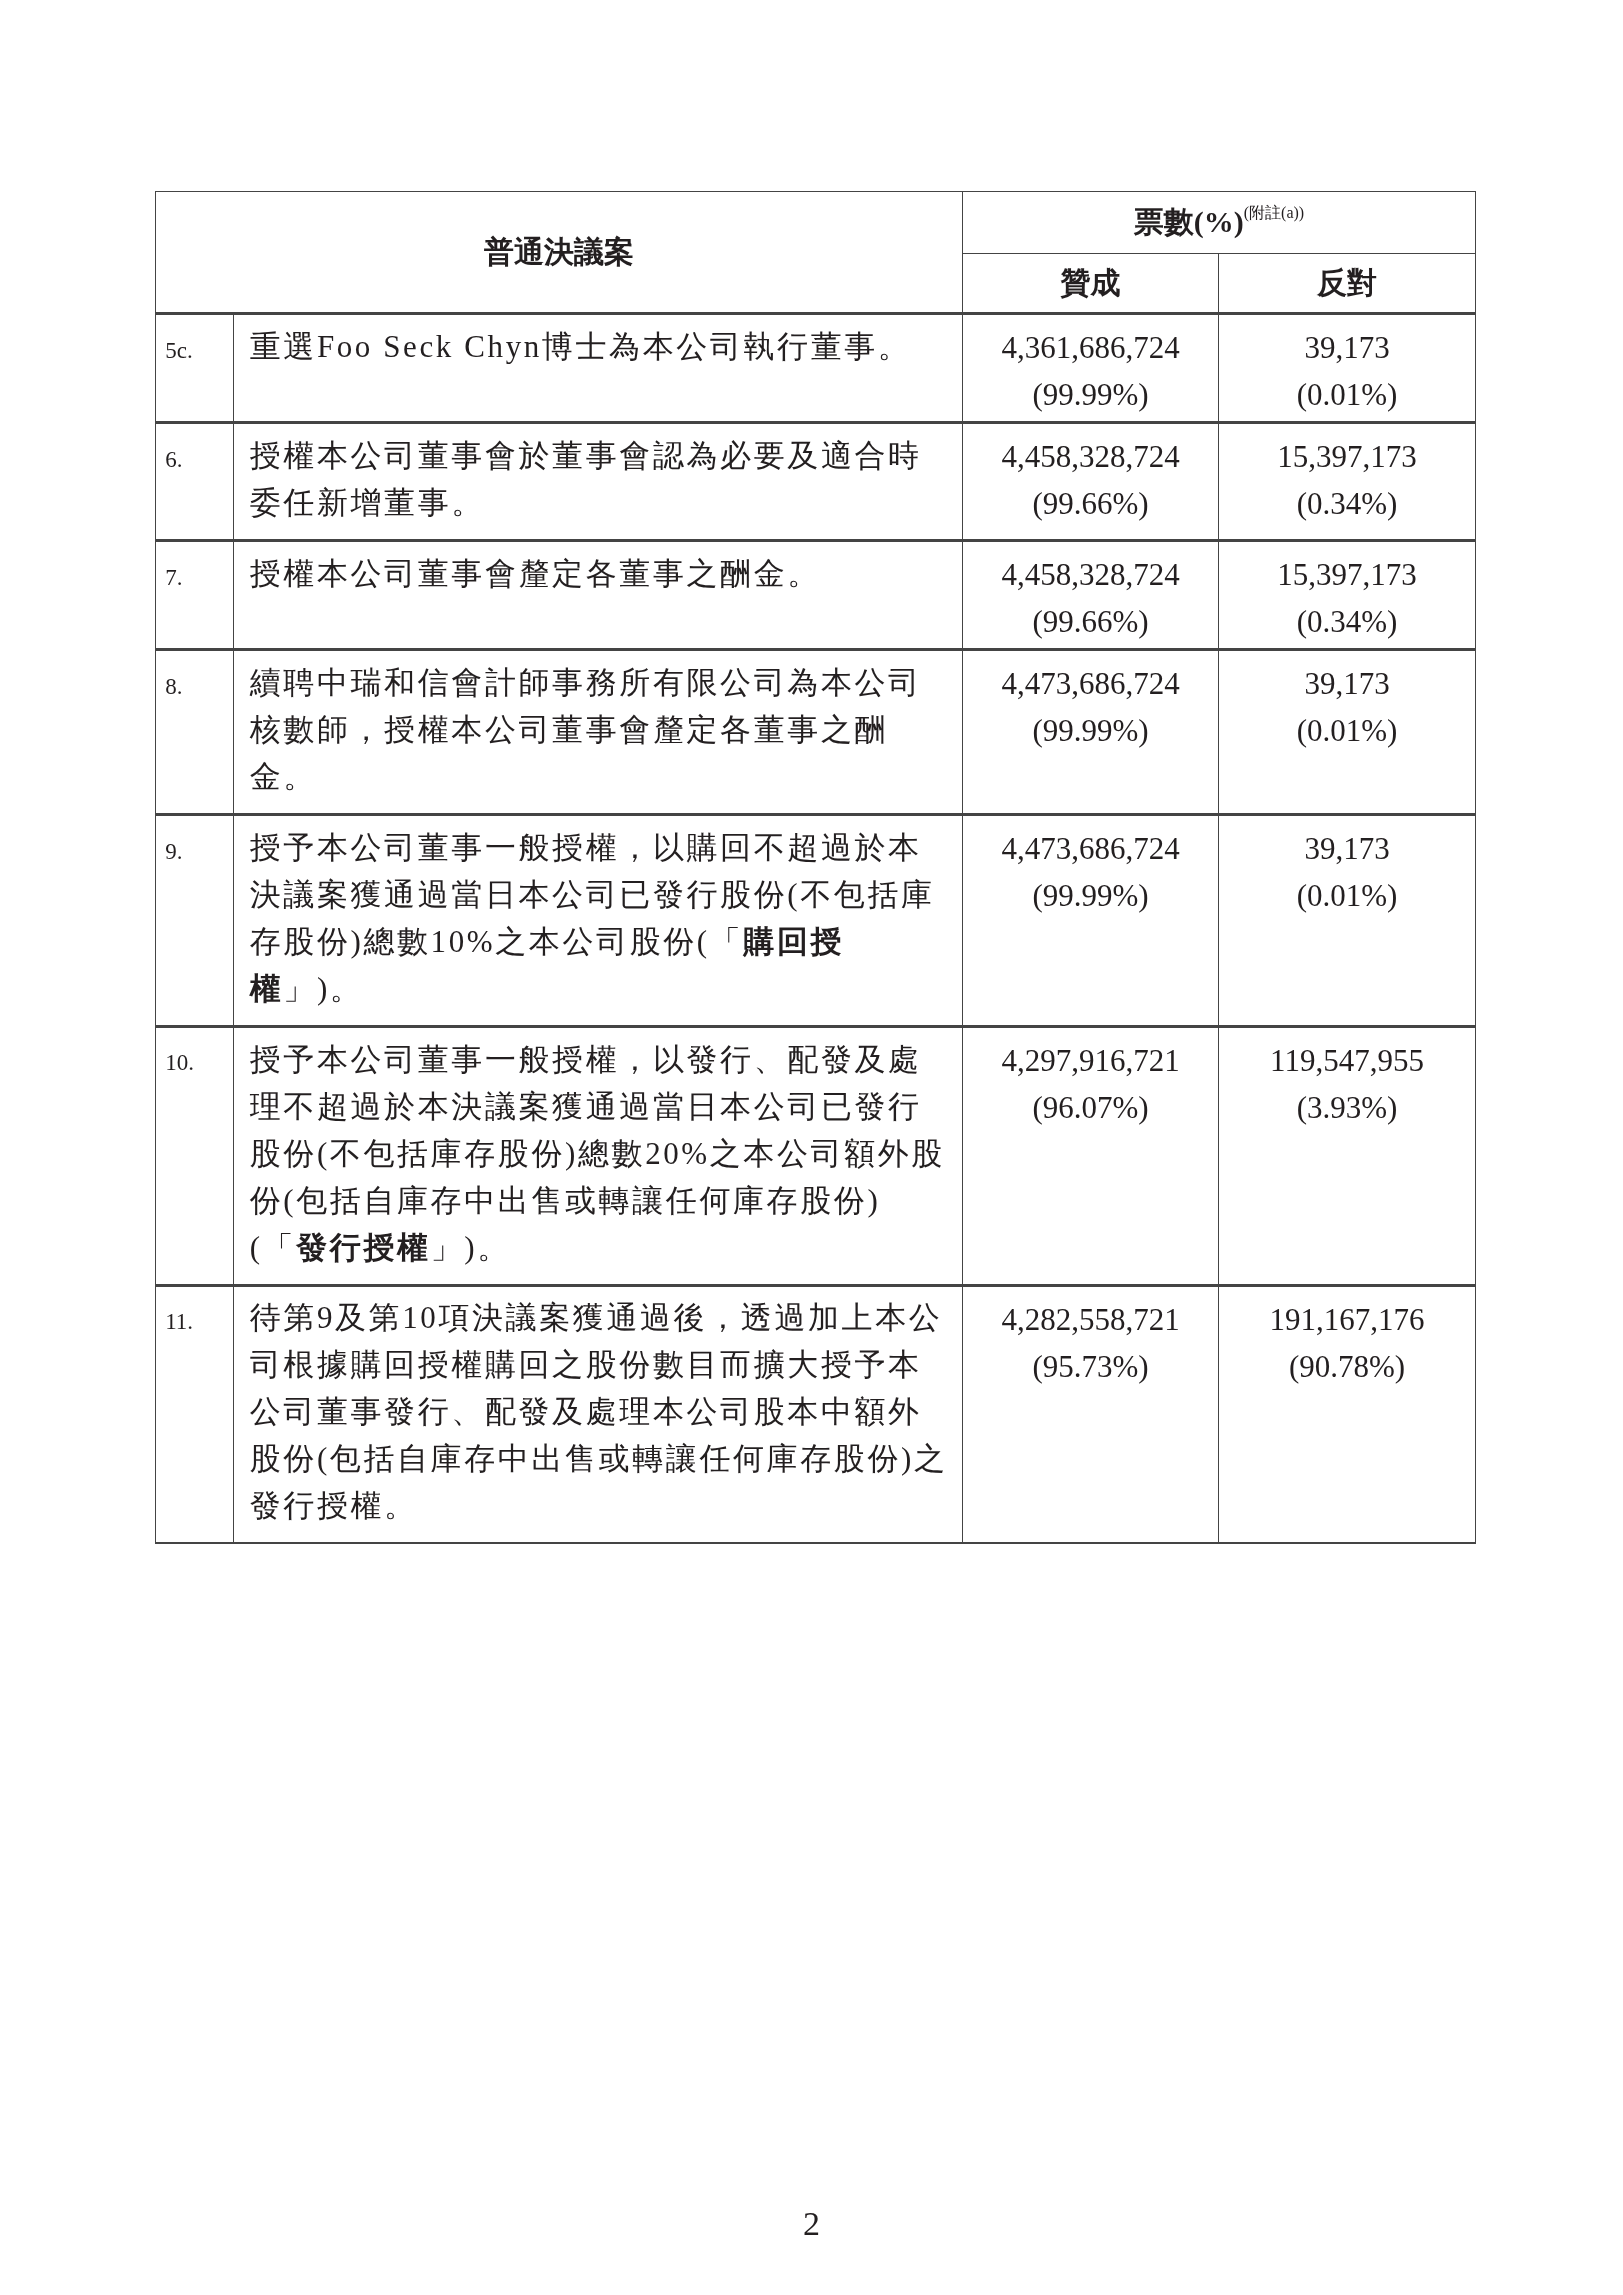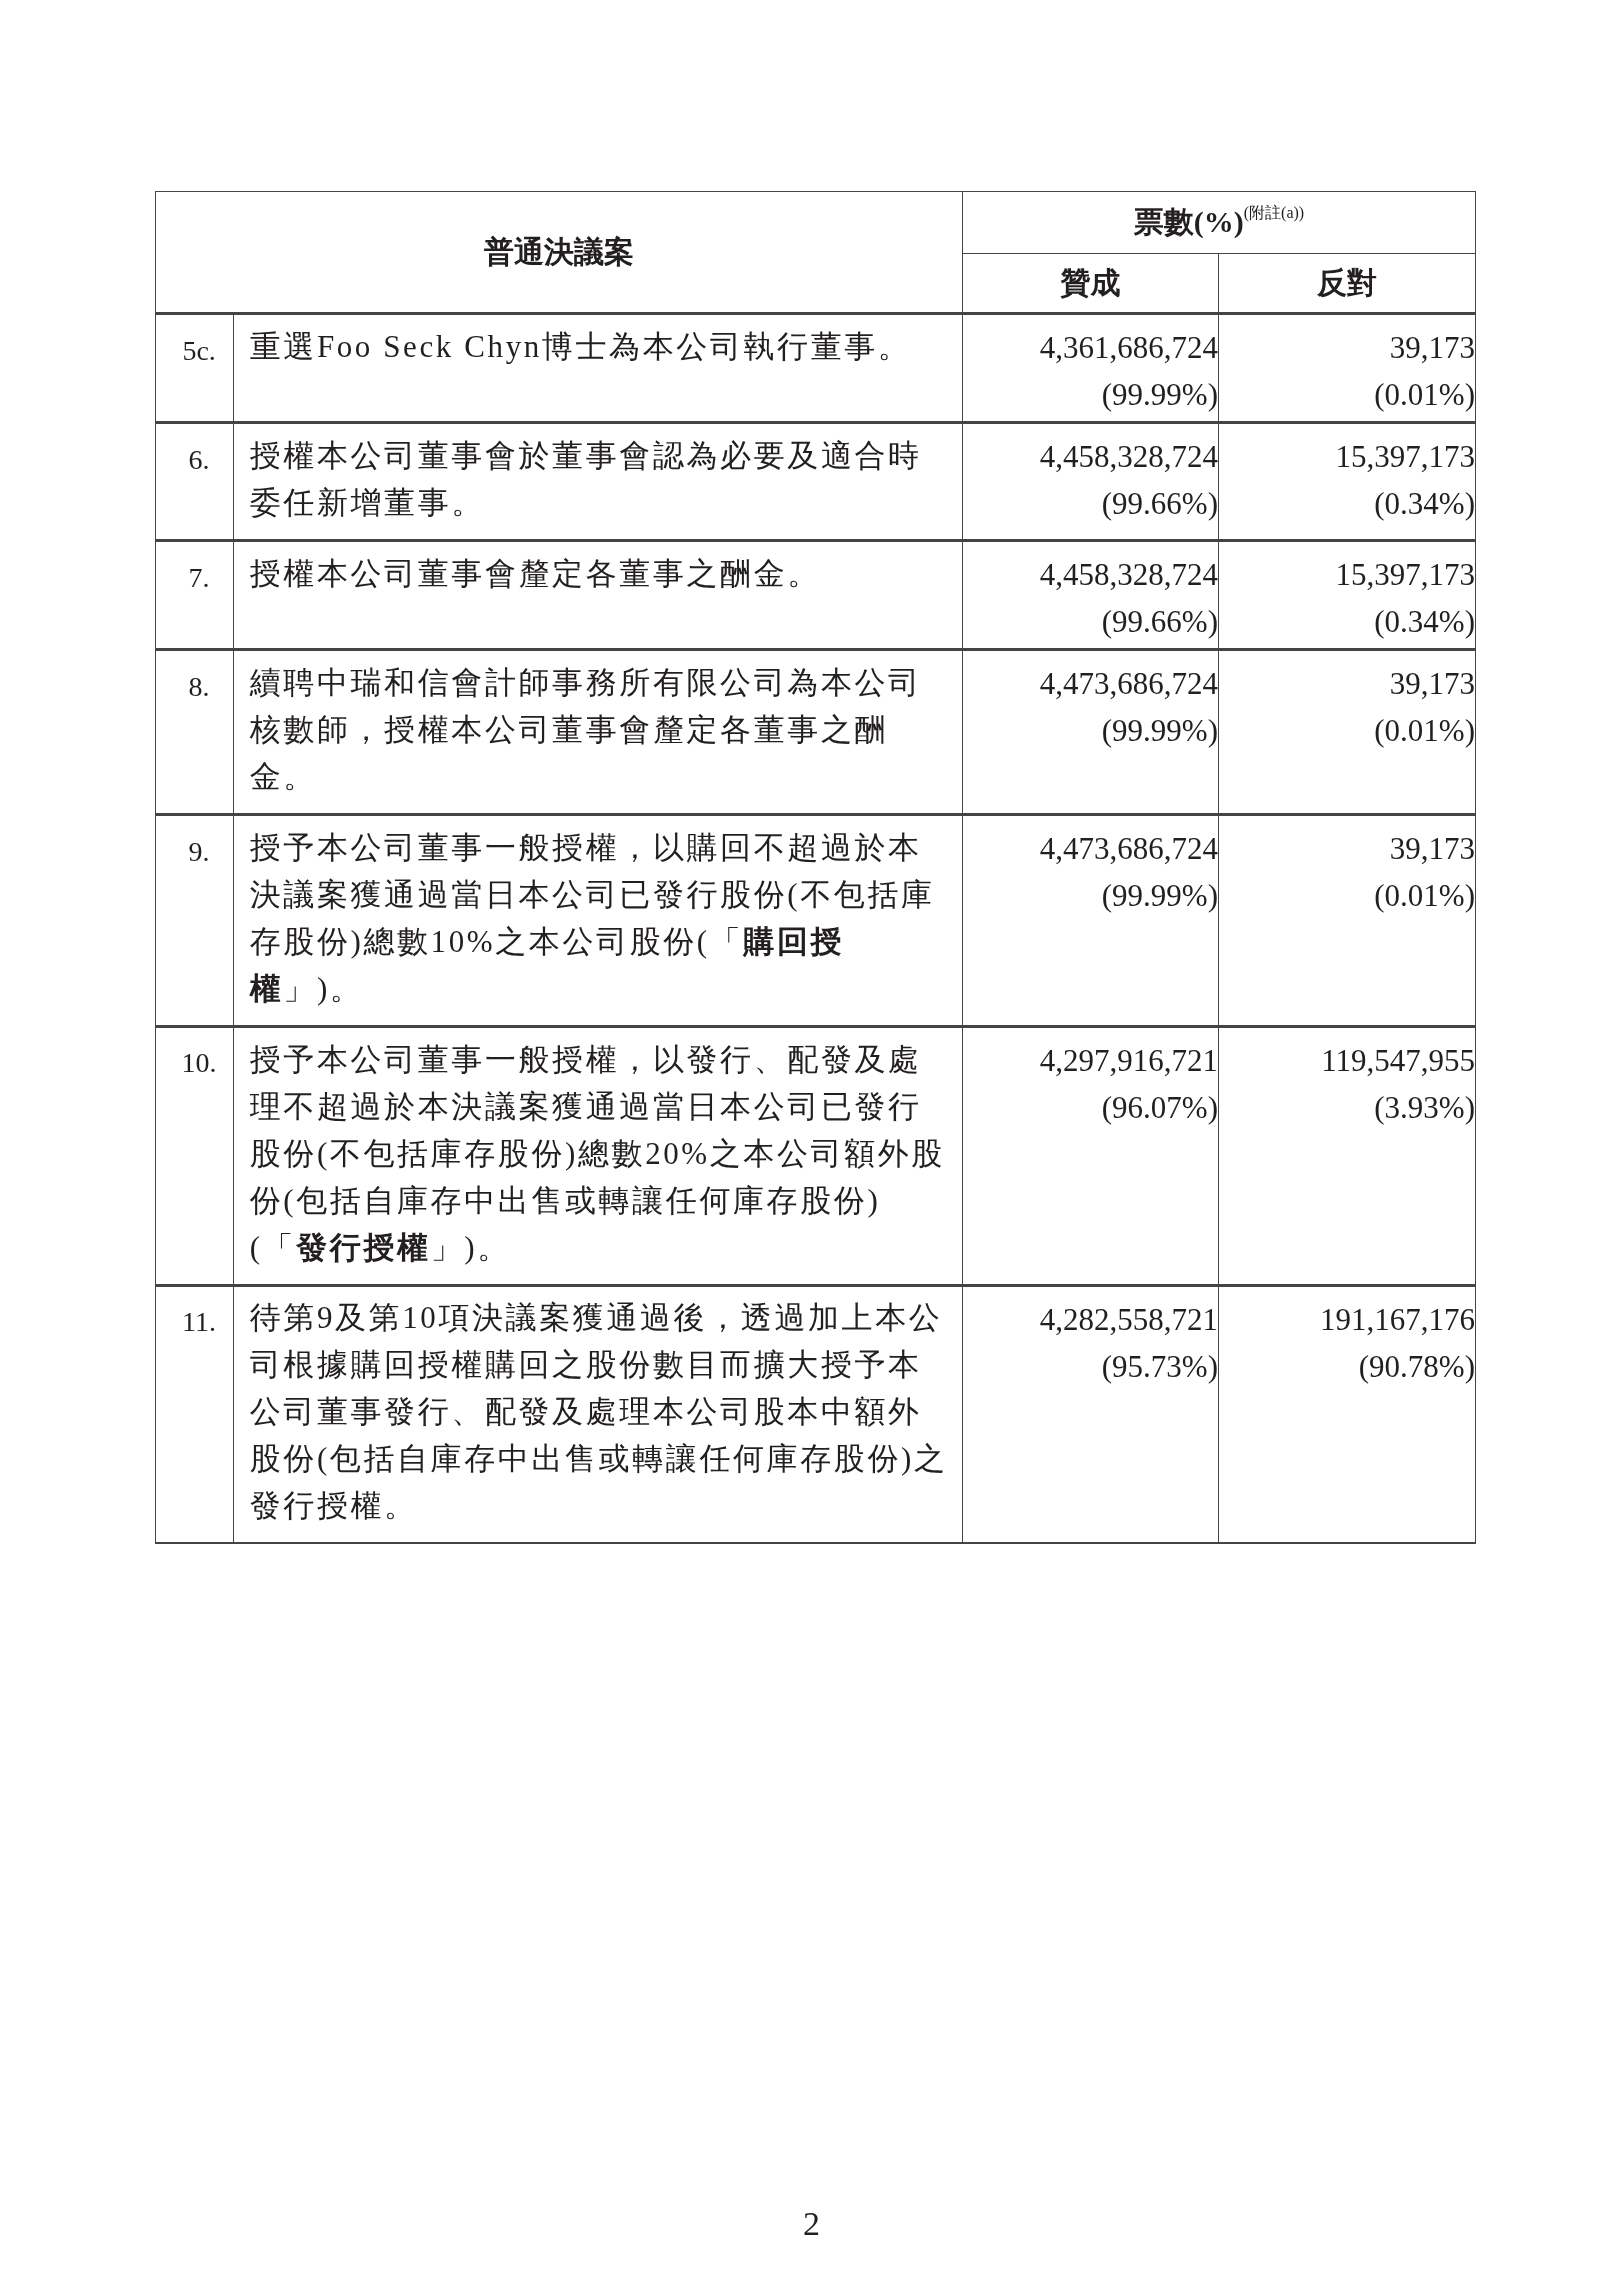--- a/index.html
+++ b/index.html
@@ -8,25 +8,25 @@
   .tbl { position: absolute; left: 155px; top: 155px; width: 1319px;
          border-collapse: collapse; table-layout: fixed; margin-top: 36px; }
   .tbl td, .tbl th { border: 1.3px solid #444; padding: 0; vertical-align: top; }
   .tbl th { font-family: "DejaVu Sans", sans-serif; font-weight: bold; font-size: 30px;
             text-align: center; vertical-align: middle; }
   .h-top { height: 62px; }
   .h-bot { height: 60px; }
   .sup { font-size: 16px; font-weight: normal; vertical-align: 14.4px;
          font-family: "Liberation Serif", serif; }
   .pct { font-family: "Liberation Serif", serif; }
-  .num { font-size: 28px; text-align: center; padding: 11.8px 0 0 9.2px !important; line-height: 47px; }
+  .num { font-size: 23px; text-align: left; padding: 11.8px 0 0 9.2px !important; line-height: 47px; }
   .txt { font-size: 31px; line-height: 47px; padding: 7.9px 9.2px 13px 15.7px !important;
          font-family: Liberation Serif, serif; letter-spacing: 2.6px; }
   .txt b { font-weight: bold; }
-  .val { font-size: 31px; text-align: right; line-height: 47px; padding-top: 9.2px !important; }
+  .val { font-size: 31px; text-align: center; line-height: 47px; padding-top: 9.2px !important; }
   .row-sep td { border-top: 3.3px solid #444; }
   .pageno { position: absolute; left: 0; width: 1623px; top: 2205px; text-align: center;
             font-size: 34px; }
 </style>
 </head>
 <body>
 
 <table class="tbl">
   <colgroup>
     <col style="width:78px">

